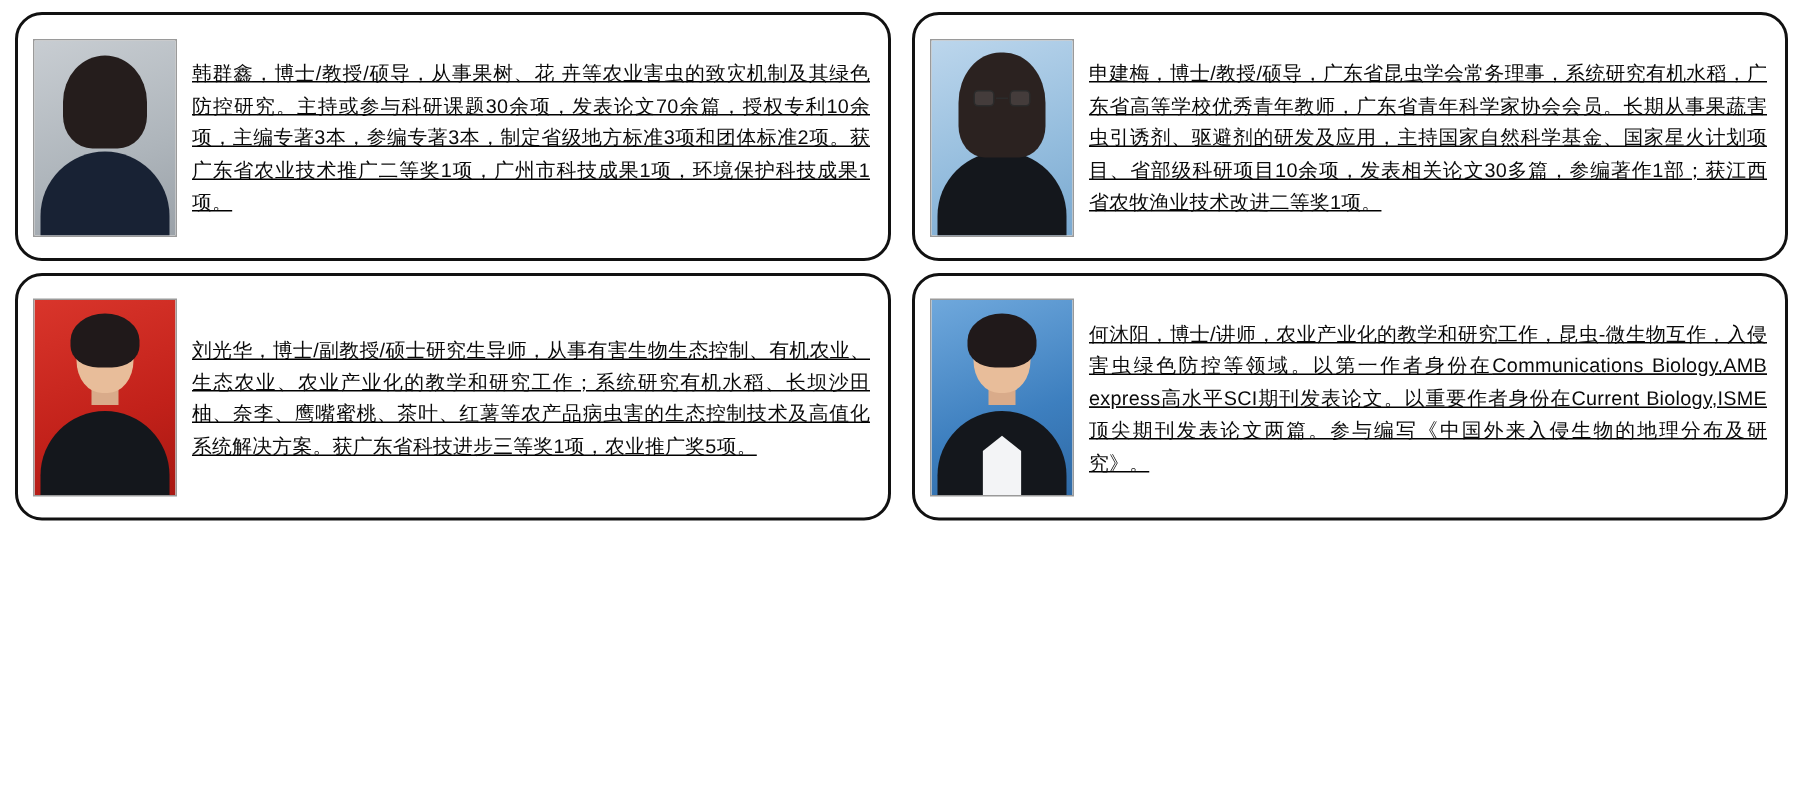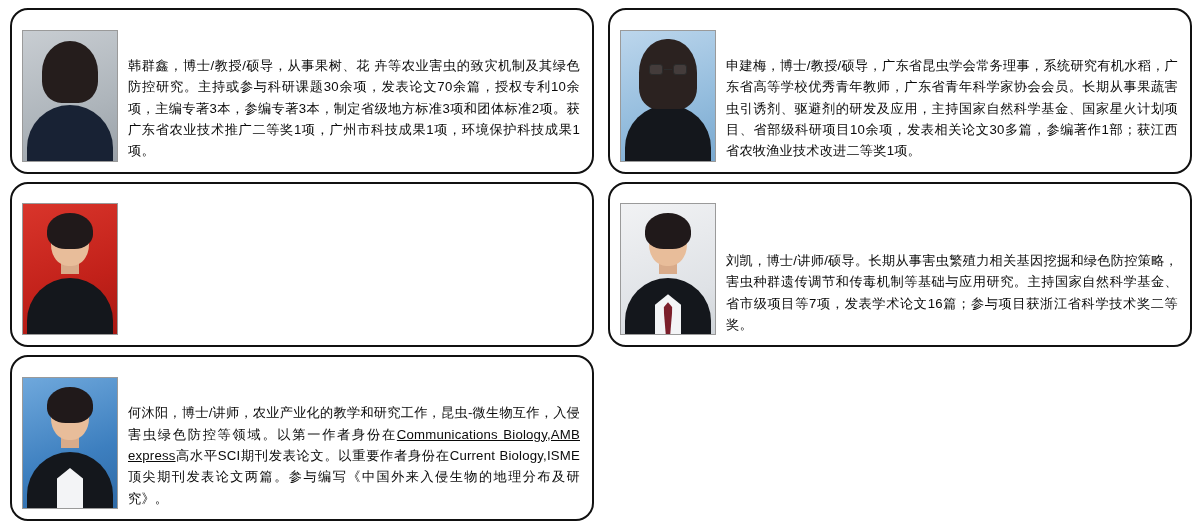--- a/index.html
+++ b/index.html
@@ -28,24 +28,25 @@
     row-gap: 8px;
     width: 100%;
     height: 100%;
   }
   .card {
     position: relative;
     border: 2px solid #111111;
     border-radius: 18px;
     box-sizing: border-box;
     display: flex;
-    align-items: flex-end;
+    align-items: center;
     padding: 10px 12px 10px 10px;
     background: #ffffff;
     overflow: hidden;
+    text-decoration: underline;
   }
   .portrait {
     flex: 0 0 auto;
     width: 96px;
     height: 132px;
     border: 1px solid #9a9a9a;
     box-sizing: border-box;
     position: relative;
     overflow: hidden;
     margin-right: 10px;
@@ -216,34 +217,23 @@
 
 
     <div class="card">
       <div class="portrait">
         <div class="bg bg-red"></div>
         <div class="body-sh dark"></div>
         <div class="neck"></div>
         <div class="head"></div>
         <div class="hair"></div>
       </div>
-    </div>
-
-    <div class="card">
-      <div class="portrait">
-        <div class="bg bg-white"></div>
-        <div class="body-sh dark"></div>
-        <div class="shirt"></div>
-        <div class="tie"></div>
-        <div class="neck"></div>
-        <div class="head"></div>
-        <div class="hair"></div>
-      </div>
-      <div class="bio">刘凯，博士/讲师/硕导。长期从事害虫繁殖力相关基因挖掘和绿色防控策略，害虫种群遗传调节和传毒机制等基础与应用研究。主持国家自然科学基金、省市级项目等7项，发表学术论文16篇；参与项目获浙江省科学技术奖二等奖。</div>
-    </div>
+      <div class="bio">刘光华，博士/副教授/硕士研究生导师，从事有害生物生态控制、有机农业、生态农业、农业产业化的教学和研究工作；系统研究有机水稻、长坝沙田柚、奈李、鹰嘴蜜桃、茶叶、红薯等农产品病虫害的生态控制技术及高值化系统解决方案。获广东省科技进步三等奖1项，农业推广奖5项。</div>
+    </div>
+
 
     <div class="card">
       <div class="portrait">
         <div class="bg bg-blue"></div>
         <div class="body-sh dark"></div>
         <div class="shirt"></div>
         <div class="neck"></div>
         <div class="head"></div>
         <div class="hair"></div>
       </div>

